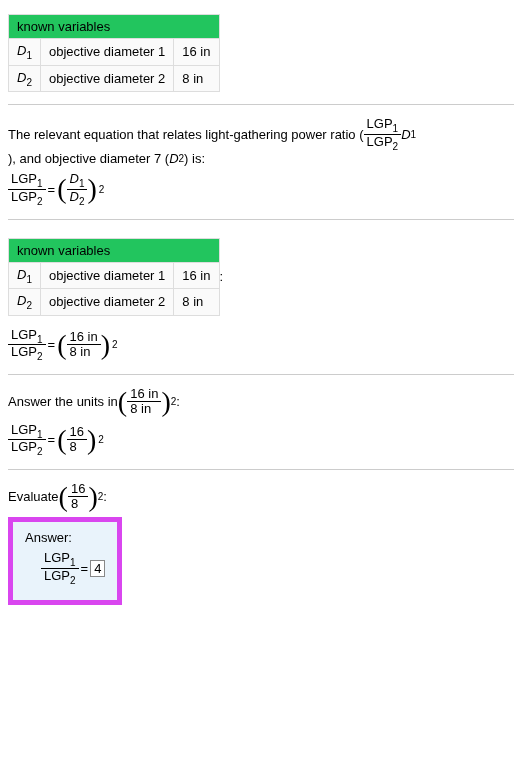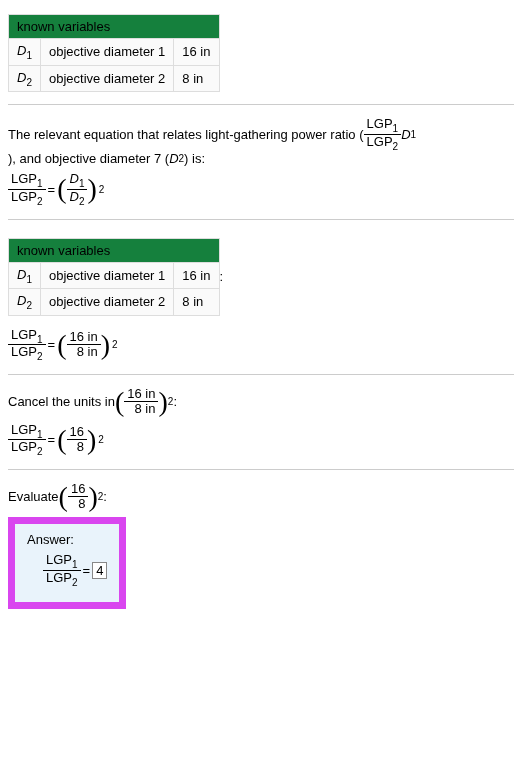--- a/index.html
+++ b/index.html
@@ -23,26 +23,26 @@
   border-collapse: collapse;
   background: #fafafa;
   margin: 6px 0;
 }
 table.vars td {
   border: 1px solid #ddd;
   padding: 4px 8px;
   font-size: 13px;
 }
 table.vars .hdr {
-  background: #15803d;
+  background: #22c55e;
 }
 .frac {
   display: inline-block;
   vertical-align: middle;
-  text-align: right;
+  text-align: left;
 }
 .frac .num {
   display: block;
   padding: 0 3px;
   border-bottom: 1px solid #000;
   line-height: 1.1;
 }
 .frac .den {
   display: block;
   padding: 0 3px;
@@ -68,21 +68,21 @@
   align-items: center;
 }
 .big-paren {
   font-size: 28px;
   line-height: 1;
   font-family: serif;
 }
 .answer-box {
   display: inline-block;
   background: #e9f3fb;
-  border: 7px solid #d946ef;
+  border: 5px solid #d946ef;
   padding: 8px 12px;
   margin-top: 6px;
 }
 .answer-box .label {
   margin-bottom: 6px;
 }
 .boxed {
   border: 1px solid #888;
   padding: 0 3px;
   background: #fff;
@@ -190,21 +190,21 @@
       <span class="big-paren">)</span>
     </span>
       <span class="sup">2</span>
   </div>
 </div>
 
 <hr>
 
 <div class="section">
   <div class="row">
-    <span>Cancel the units in </span>
+    <span>Answer the units in </span>
     <span class="paren-group">
       <span class="big-paren">(</span>
       <span class="frac">
         <span class="num">16 in</span>
         <span class="den">8 in</span>
       </span>
       <span class="big-paren">)</span>
     </span>
       <span class="sup">2</span>
     <span>:</span>

